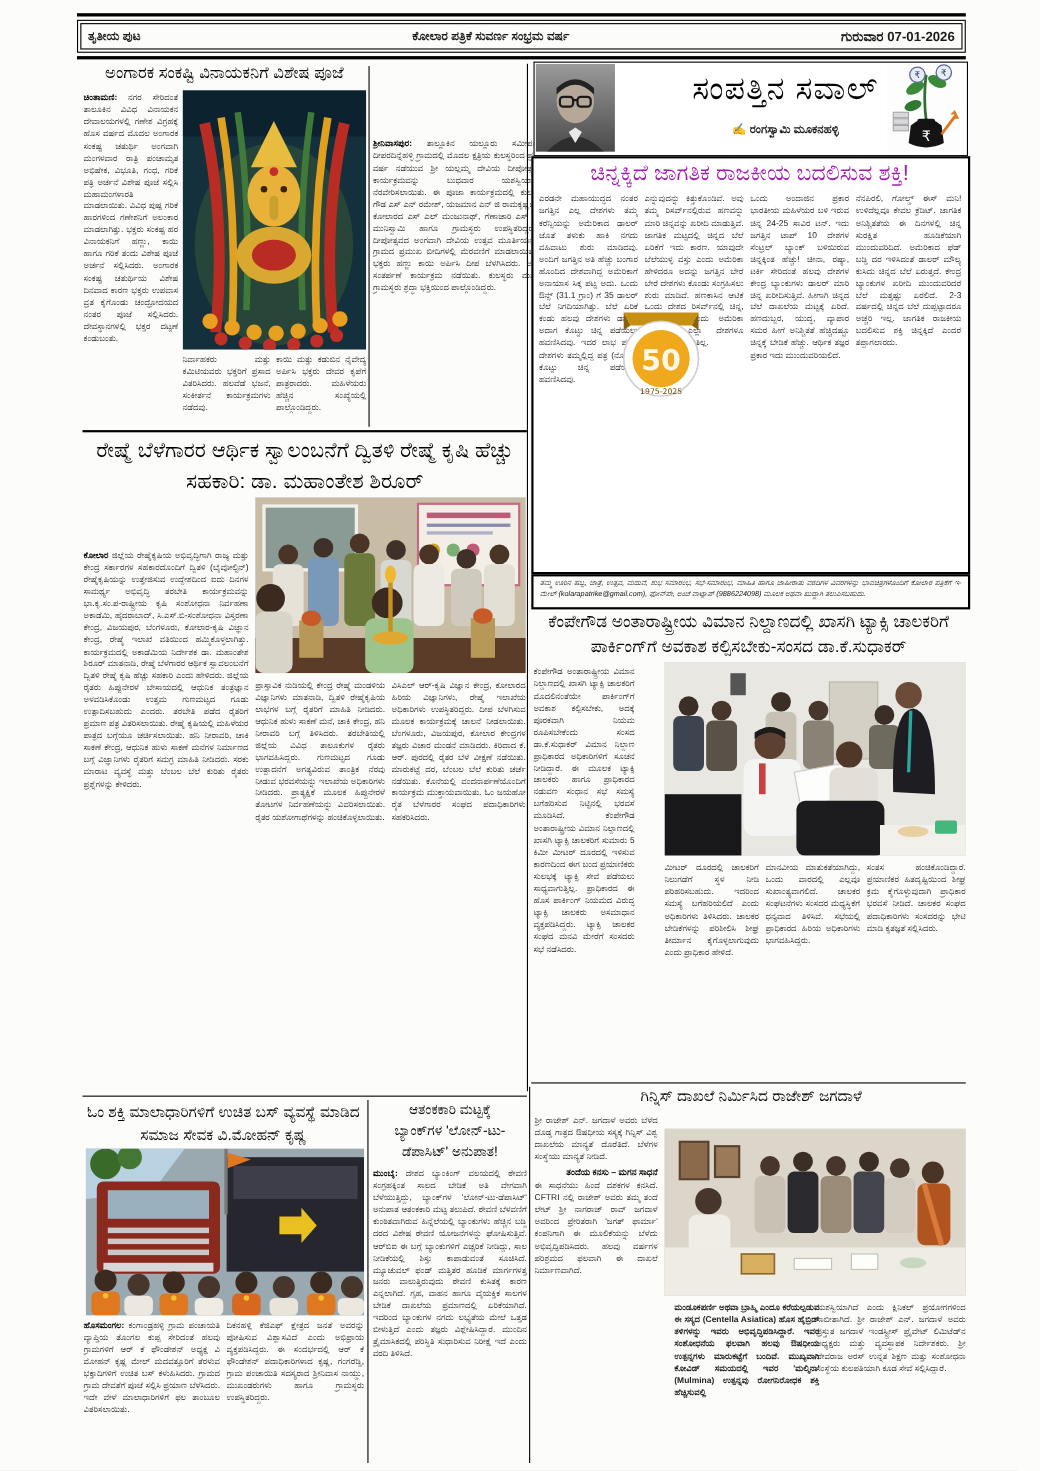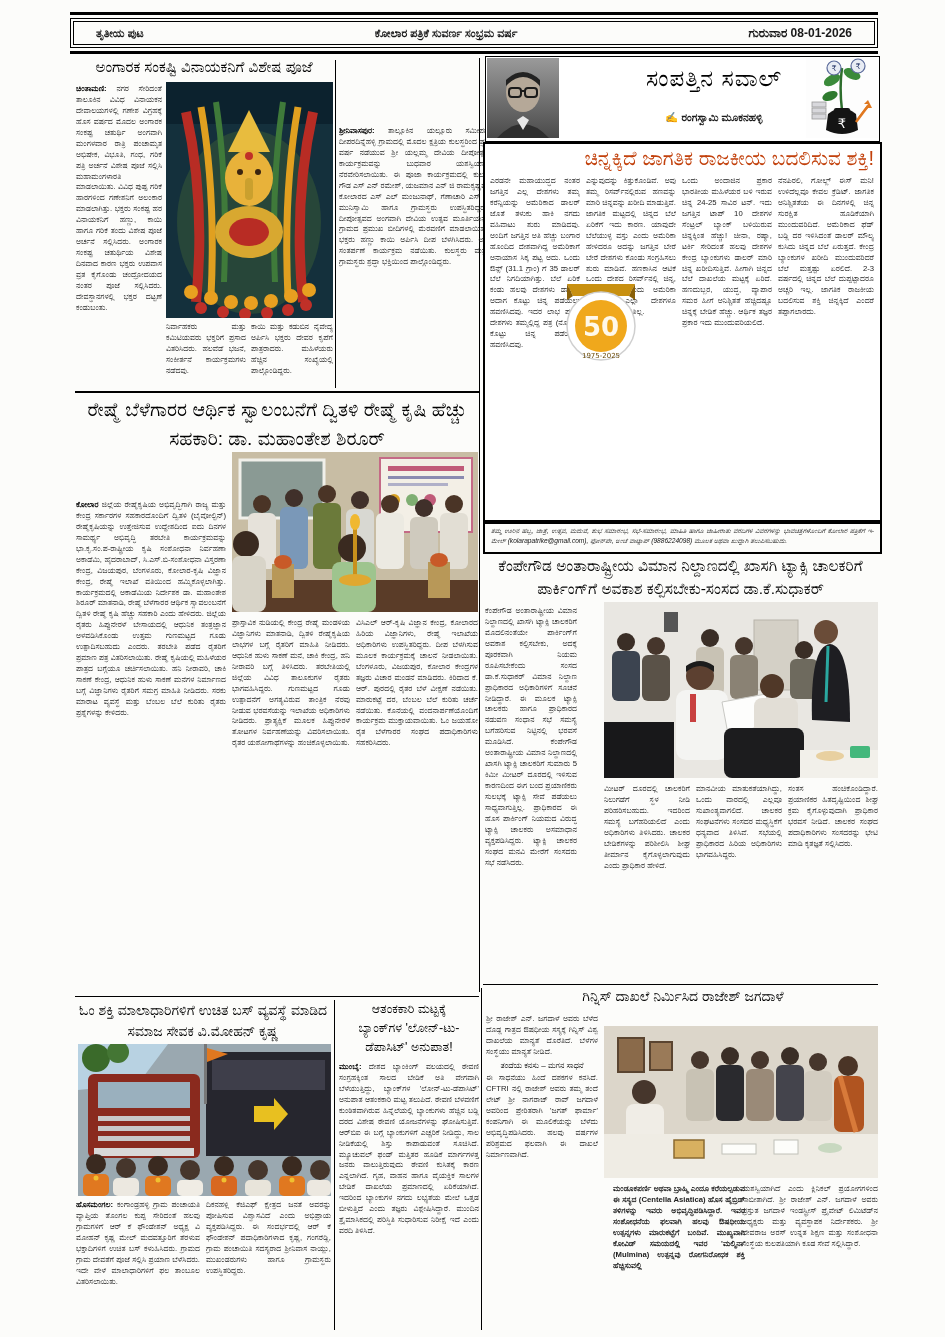--- a/index.html
+++ b/index.html
@@ -8,38 +8,38 @@
   .abs{position:absolute;}
   .bt{font-size:7.7px;line-height:1.42;text-align:justify;overflow:hidden;word-break:break-word;color:#222;}
   .bt b{color:#000;}
   .hl{font-weight:normal;text-align:center;color:#000;overflow:hidden;}
   .pre{white-space:pre-line;}
   .rule{background:#000;}
   .ph{overflow:hidden;background:#ddd;}
   .ph svg{display:block;width:100%;height:100%;}
   .hdrbox{border:1px solid #000;}
   .hdrbox .inner{border:1px solid #000;margin:2px;height:22px;display:flex;align-items:center;
-                 justify-content:space-between;padding:0 22px;font-weight:bold;font-size:11px;}
+                 justify-content:space-between;padding:0 6px;font-weight:bold;font-size:11px;}
   .goldbox{border:2px solid #000;}
   .contactbox{border:2px solid #000;font-size:6.6px;line-height:1.45;font-style:italic;
               padding:2px 6px;text-align:justify;overflow:hidden;color:#111;}
-  .redhl{color:#c2410c;text-align:right;}
-  .subhead{font-weight:normal;font-size:8px;text-align:center;margin:2px 0;color:#000;}
+  .redhl{color:#a21caf;}
+  .subhead{font-weight:bold;font-size:8px;text-align:right;margin:2px 0;color:#000;}
 </style>
 </head>
 <body>
 
 <div class="page">
 
   <div class="abs rule" style="left:70px;top:12px;width:808px;height:3px;"></div>
   <div class="abs hdrbox" style="left:70px;top:18px;width:806px;">
     <div class="inner">
       <span>ತೃತೀಯ ಪುಟ</span>
       <span>ಕೋಲಾರ ಪತ್ರಿಕೆ ಸುವರ್ಣ ಸಂಭ್ರಮ ವರ್ಷ</span>
-      <span style="font-size:12px;">ಗುರುವಾರ 08-01-2026</span>
+      <span style="font-size:12px;">ಗುರುವಾರ 07-01-2026</span>
     </div>
   </div>
   <div class="abs rule" style="left:70px;top:51px;width:808px;height:3px;"></div>
 
   <div class="abs rule" style="left:335px;top:60px;width:1px;height:328px;"></div>
   <div class="abs rule" style="left:479px;top:58px;width:1px;height:934px;"></div>
   <div class="abs rule" style="left:75px;top:391px;width:404px;height:2px;"></div>
   <div class="abs rule" style="left:75px;top:996px;width:404px;height:1px;"></div>
   <div class="abs rule" style="left:334px;top:1000px;width:1px;height:330px;"></div>
   <div class="abs rule" style="left:481px;top:988px;width:1px;height:342px;"></div>
@@ -158,21 +158,21 @@
           </defs>
         <ellipse cx="36" cy="34" rx="17" ry="20" fill="#b5a898"></ellipse>
         <path d="M19,28 Q36,10 53,28 L53,22 Q36,6 19,22 Z" fill="#222"></path>
         <rect x="22" y="30" width="12" height="9" rx="3" fill="none" stroke="#1a1a1a" stroke-width="2"></rect>
         <rect x="38" y="30" width="12" height="9" rx="3" fill="none" stroke="#1a1a1a" stroke-width="2"></rect>
         <line x1="34" y1="33" x2="38" y2="33" stroke="#1a1a1a" stroke-width="2"></line>
         <path d="M10,80 Q36,52 62,80 Z" fill="#2e2e2e"></path>
         <polygon points="30,62 36,72 42,62 36,58" fill="#e8e8e8"></polygon>
       </svg>
     </div>
-    <div class="abs hl" style="left:78px;top:8px;width:300px;height:40px;font-size:23px;letter-spacing:1px;">ಸಂಪತ್ತಿನ ಸವಾಲ್</div>
+    <div class="abs hl" style="left:78px;top:8px;width:300px;height:40px;font-size:29px;letter-spacing:1px;">ಸಂಪತ್ತಿನ ಸವಾಲ್</div>
     <div class="abs" style="left:78px;top:54px;width:300px;text-align:center;font-size:10.5px;font-weight:bold;">
       <span>✍</span>
       <span>ರಂಗಸ್ವಾಮಿ ಮೂಕನಹಳ್ಳಿ</span>
     </div>
     <div class="abs ph" style="left:320px;top:1px;width:72px;height:80px;background:#fff;">
       <svg viewBox="0 0 72 80" xmlns="http://www.w3.org/2000/svg">
         <rect width="72" height="80" fill="#fdfdfd"></rect>
         <rect x="6" y="44" width="14" height="5" fill="#d8d8dc" stroke="#999" stroke-width="0.8"></rect>
         <rect x="6" y="50" width="14" height="5" fill="#d8d8dc" stroke="#999" stroke-width="0.8"></rect>
         <rect x="6" y="56" width="14" height="5" fill="#d8d8dc" stroke="#999" stroke-width="0.8"></rect>

